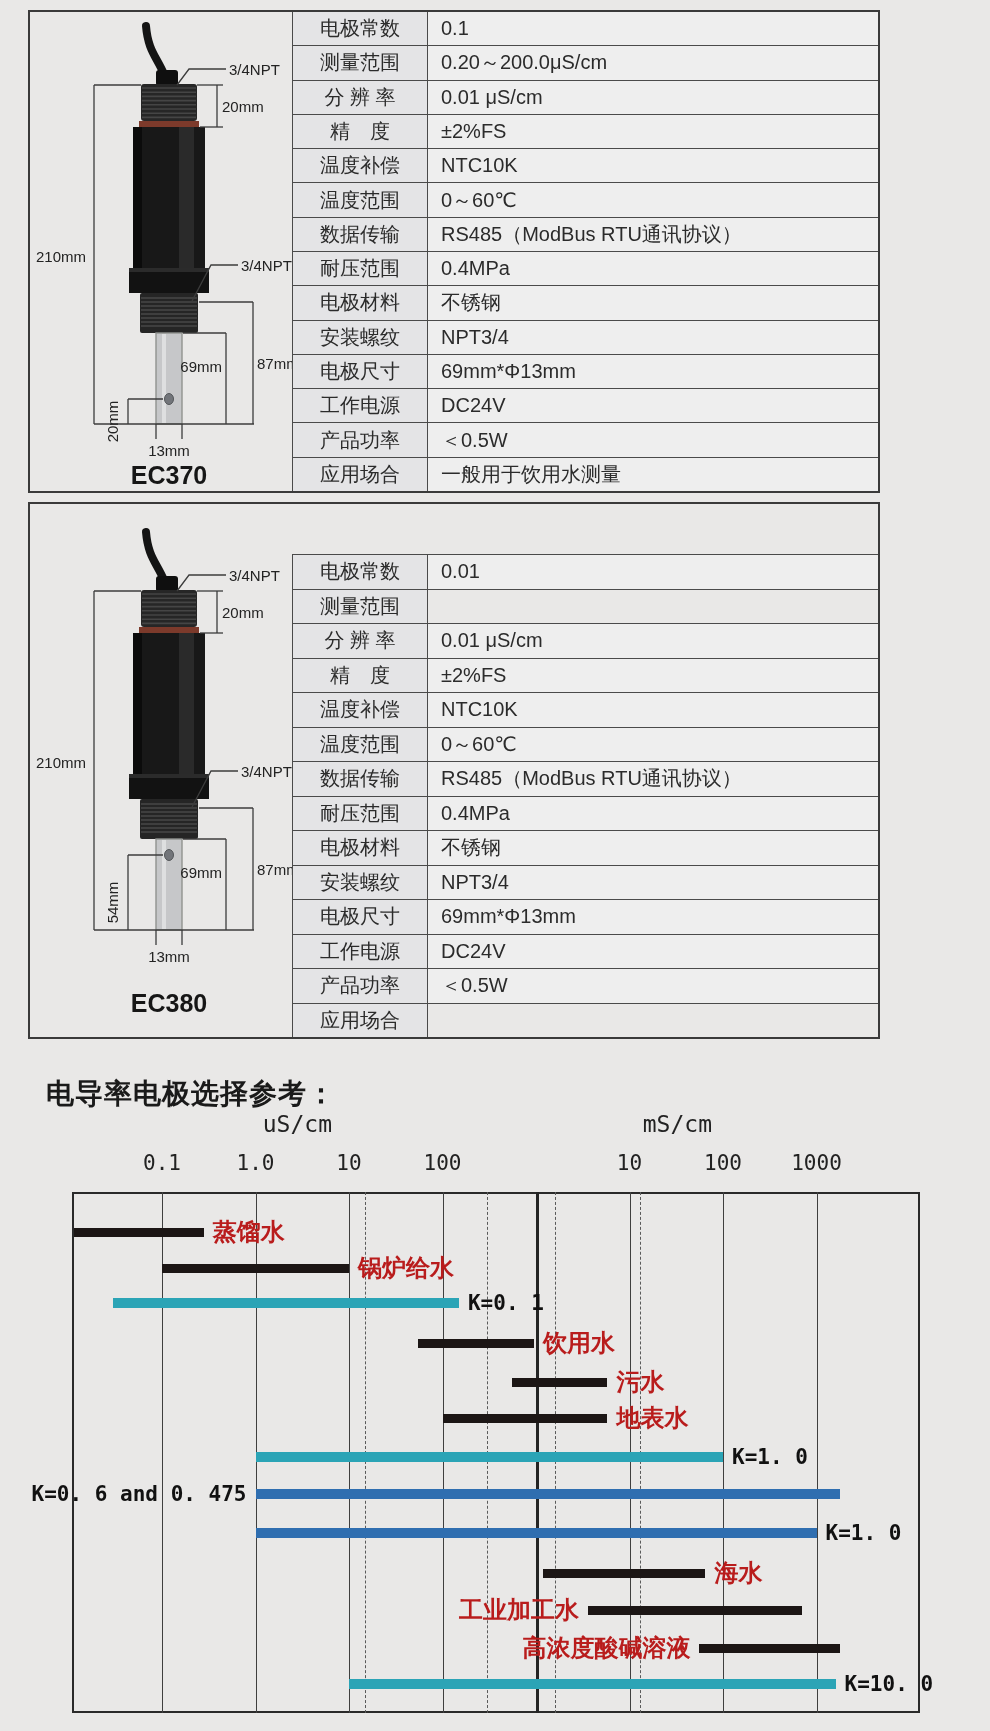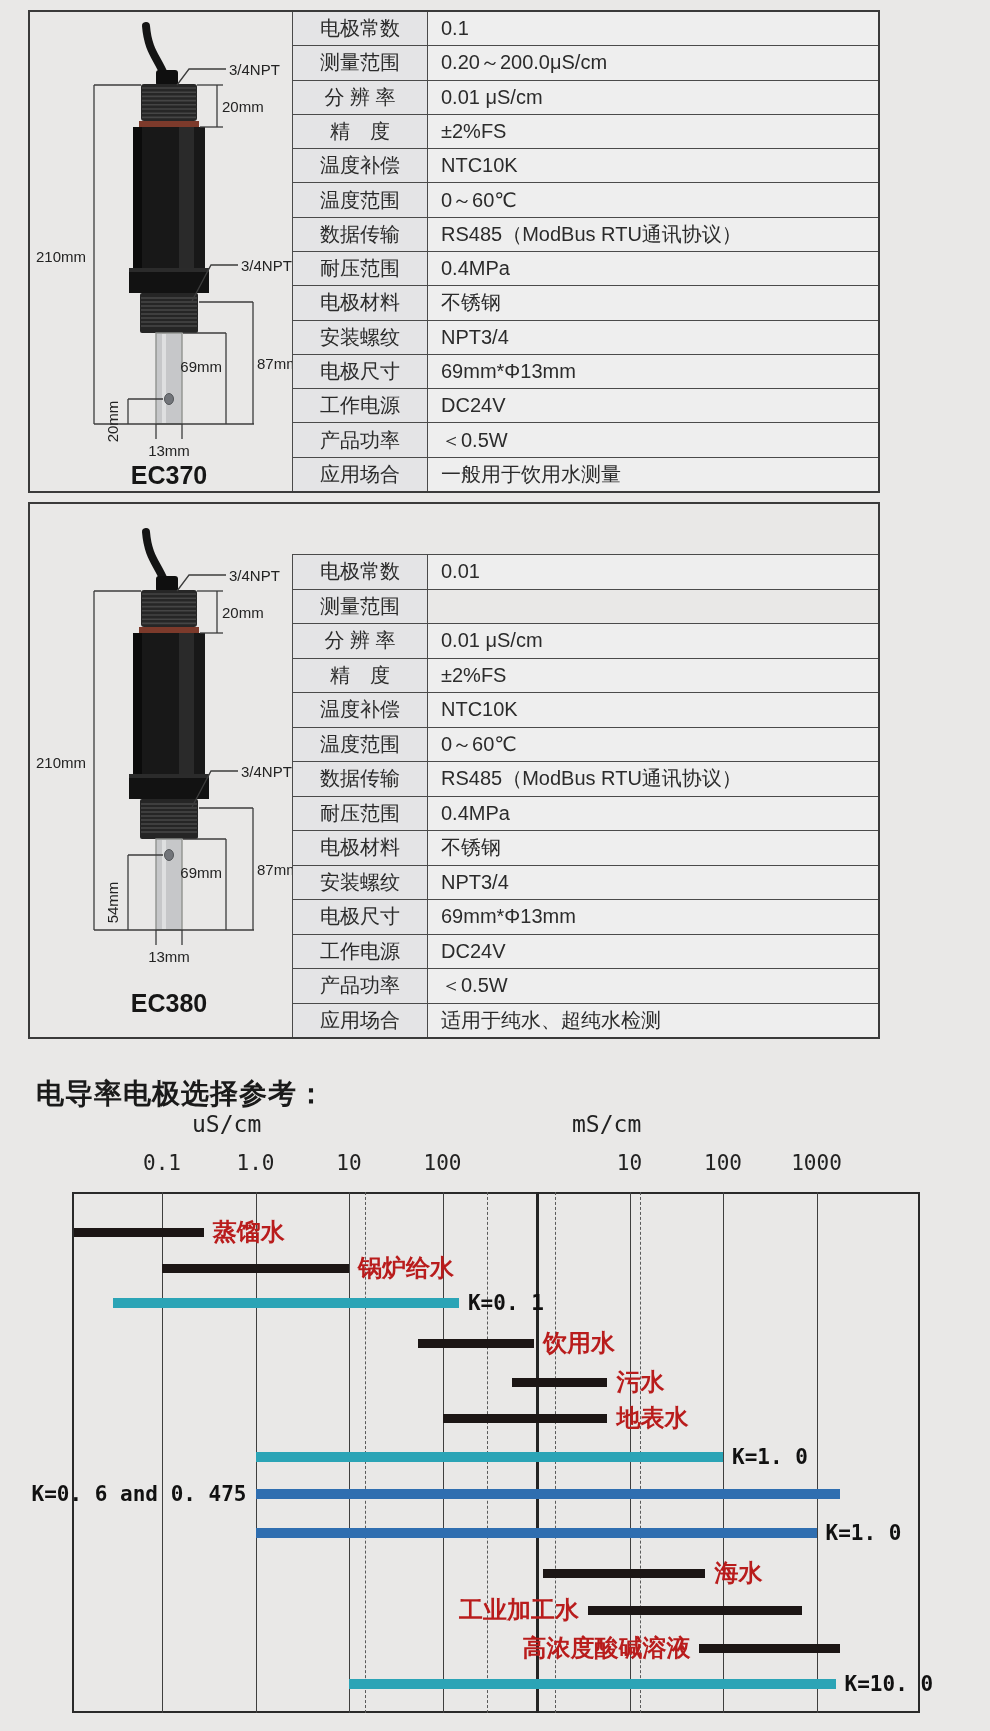--- a/index.html
+++ b/index.html
@@ -10,22 +10,22 @@
   #block2{top:502px;height:537px;}
   .figure{position:absolute;left:0;top:0;overflow:visible;}
   .spec-table{position:absolute;left:262px;right:0;bottom:0;border-left:1.6px solid #4a4a4a;display:flex;flex-direction:column;box-sizing:border-box;}
   #block1 .spec-table{top:0;}
   #block2 .spec-table{top:50px;border-top:1.6px solid #4a4a4a;}
   .spec-row{flex:1;display:flex;border-bottom:1.6px solid #4a4a4a;box-sizing:border-box;}
   .spec-row:last-child{border-bottom:none;}
   .spec-label{width:135px;background:#e4e4e6;border-right:1.6px solid #4a4a4a;display:flex;align-items:center;justify-content:center;font-size:20px;color:#2b2b2b;box-sizing:border-box;white-space:pre;}
   .spec-value{flex:1;background:#eeeeee;display:flex;align-items:center;padding-left:13px;font-size:20px;color:#2b2b2b;box-sizing:border-box;white-space:nowrap;}
   #chart-area{position:absolute;left:0;top:1075px;width:990px;height:656px;}
-  .chart-title{position:absolute;left:36px;top:0px;font-size:28px;font-weight:bold;color:#1a1a1a;letter-spacing:1px;}
-  .unit-label{position:absolute;top:36px;width:140px;margin-left:-70px;text-align:left;font-family:"DejaVu Sans Mono",monospace;font-size:23px;color:#222;}
+  .chart-title{position:absolute;left:46px;top:0px;font-size:28px;font-weight:bold;color:#1a1a1a;letter-spacing:1px;}
+  .unit-label{position:absolute;top:36px;width:140px;margin-left:-70px;text-align:right;font-family:"DejaVu Sans Mono",monospace;font-size:23px;color:#222;}
   .tick-label{position:absolute;top:76px;width:80px;margin-left:-40px;text-align:center;font-family:"DejaVu Sans Mono",monospace;font-size:21px;color:#222;}
   .plot-box{position:absolute;left:72px;top:117px;width:848px;height:521px;border:2.4px solid #2a2a2a;box-sizing:border-box;}
   .gridline{position:absolute;top:117px;height:521px;width:0;border-left:1.5px solid #3f3f3f;}
   .gridline.dashed{border-left:1.4px dashed #5a5a5a;}
   .gridline.boundary{border-left:3px solid #242424;}
   .bar{position:absolute;}
   .bar-label{position:absolute;white-space:nowrap;font-size:24px;font-weight:bold;color:#b91c1c;line-height:30px;}
   .bar-label.k{font-family:"DejaVu Sans Mono",monospace;font-size:21px;font-weight:bold;color:#111;}
   svg text{font-family:"Liberation Sans","DejaVu Sans",sans-serif;}
 </style>
@@ -263,21 +263,20 @@
         <div class="spec-row">
           <div class="spec-label">工作电源</div>
           <div class="spec-value">DC24V</div>
         </div>
         <div class="spec-row">
           <div class="spec-label">产品功率</div>
           <div class="spec-value">＜0.5W</div>
         </div>
         <div class="spec-row">
           <div class="spec-label">应用场合</div>
-          <div class="spec-value">适用于纯水、超纯水检测</div>
         </div>
       </div>
   </div>
 
   <div id="chart-area">
     <div class="chart-title">电导率电极选择参考：</div>
     <div class="unit-label" style="left:262px">uS/cm</div>
     <div class="unit-label" style="left:642px">mS/cm</div>
     <div class="plot-box"></div>
   <div class="gridline" style="left: 162px;"></div>

